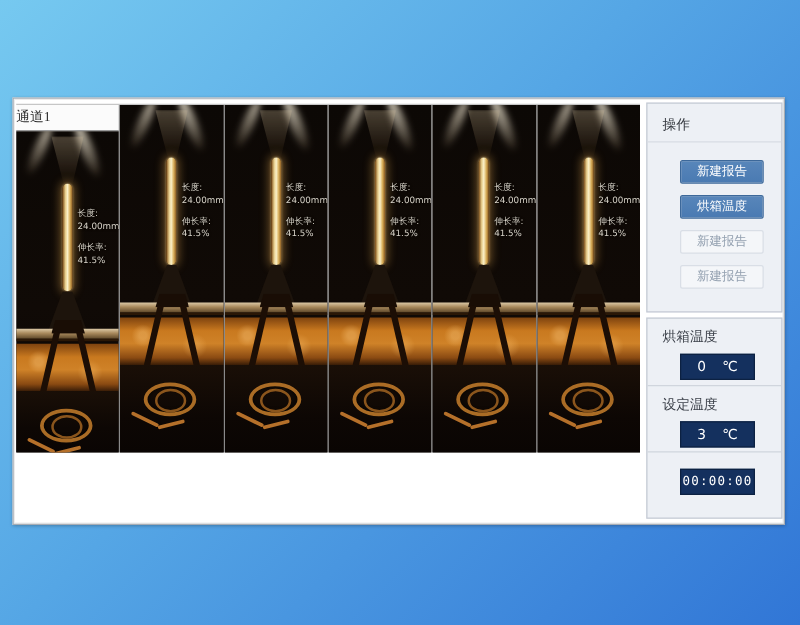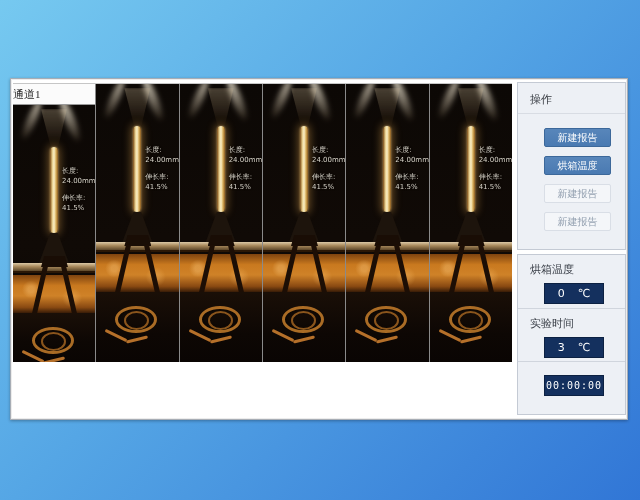--- a/index.html
+++ b/index.html
@@ -312,21 +312,21 @@
     </div>
     <div class="groupbox readouts">
       <div class="readout-row">
         <div class="ro-label">烘箱温度</div>
         <div class="ro-display">
           <span>0</span>
             <span class="unit">℃</span>
         </div>
       </div>
       <div class="readout-row">
-        <div class="ro-label">实验时间</div>
+        <div class="ro-label">设定温度</div>
         <div class="ro-display">
           <span>3</span>
             <span class="unit">℃</span>
         </div>
       </div>
       <div class="readout-row">
         <div class="ro-display time">
           <span>00:00:00</span>
         </div>
       </div>

